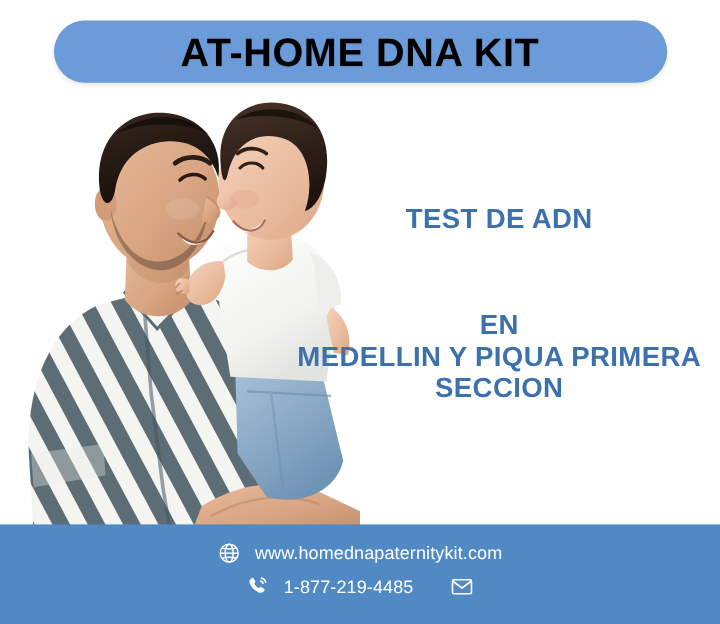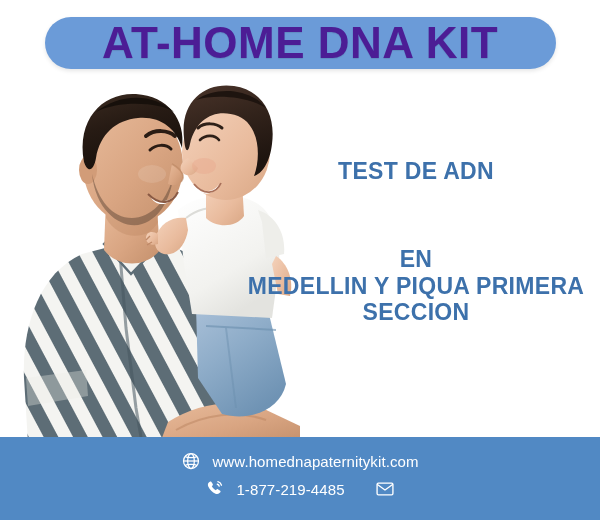--- a/index.html
+++ b/index.html
@@ -38,22 +38,22 @@
     width: 511px;
     height: 52px;
     background: #6b9bd8;
     border-radius: 26px;
     box-shadow: 0 2px 4px rgba(0,0,0,0.10);
     display: flex;
     align-items: center;
     justify-content: center;
   }
   .header-pill-text {
-    color: #4c1d95;
-    font-size: 44px;
+    color: #000000;
+    font-size: 33px;
     font-weight: bold;
     letter-spacing: 0.5px;
     line-height: 1;
     white-space: nowrap;
     text-shadow: 0 1px 1px rgba(0,0,0,0.10);
   }
 
   
   .photo {
     position: absolute;
@@ -76,21 +76,21 @@
     text-align: center;
     color: #3d71ab;
   }
   .headline-line {
     font-size: 23px;
     font-weight: bold;
     line-height: 1.15;
     letter-spacing: 0.3px;
     white-space: nowrap;
   }
-  .headline-line.l1 { margin-top: 0px; }
+  .headline-line.l1 { margin-top: 11px; }
   .headline-line.l2 { margin-top: 62px; }
   .headline-line.l3 {
     white-space: normal;
     word-break: keep-all;
   }
 
   
   .footer {
     position: absolute;
     left: 0;

